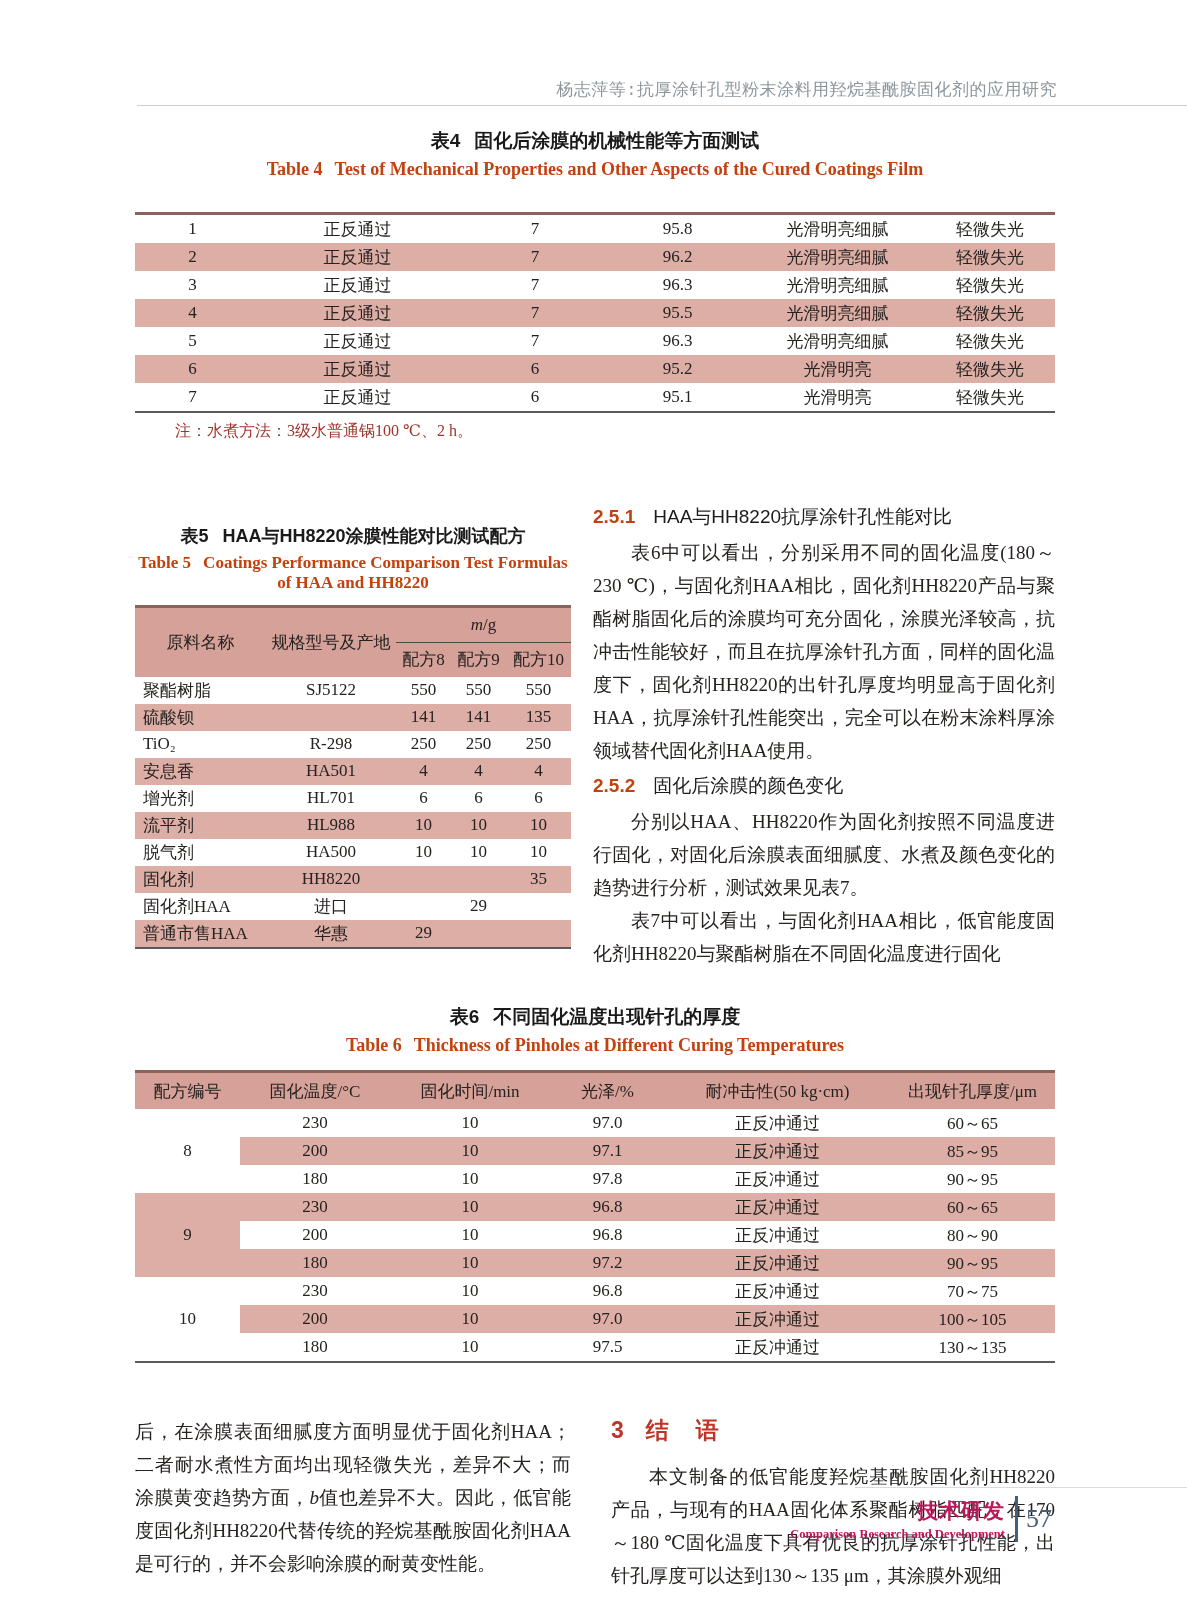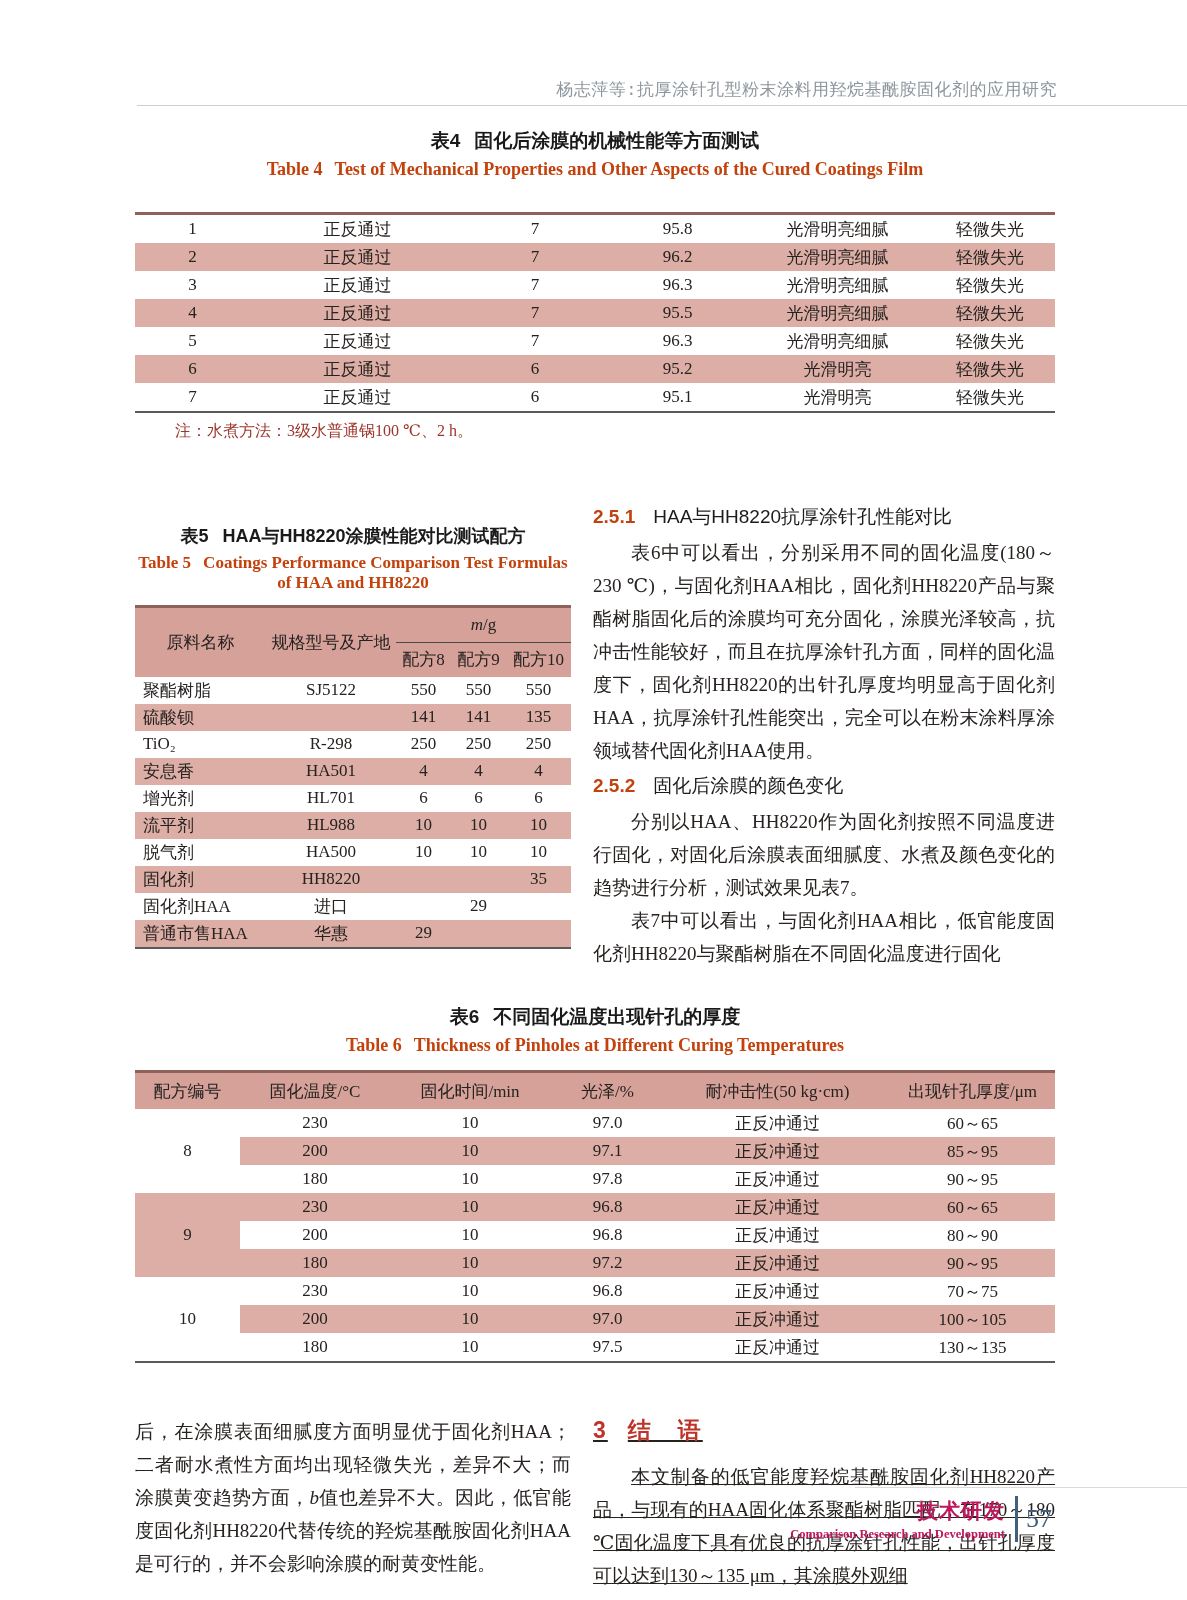--- a/index.html
+++ b/index.html
@@ -92,21 +92,21 @@
 
   
   .t6-zone{margin-top:34px;}
   .t6{width:920px;margin-top:14px;}
   .t6 th{height:36px;}
   .t6 td{height:28px;}
 
   
   .bottom-cols{display:flex;align-items:flex-start;margin-top:52px;}
   .b-left{width:436px;flex:none;}
-  .b-right{flex:1;margin-left:22px;text-decoration:underline;}
+  .b-right{flex:1;margin-left:40px;}
   .concl-head{
     font-family:"Liberation Sans","DejaVu Sans",sans-serif;
     font-size:23px;font-weight:bold;color:#bf3428;
     margin:0 0 14px 0;letter-spacing:2px;
   }
   .concl-head .concl-num{margin-right:20px;}
 
   
   .foot-rule{
     position:absolute;top:1487px;left:855px;right:0;

